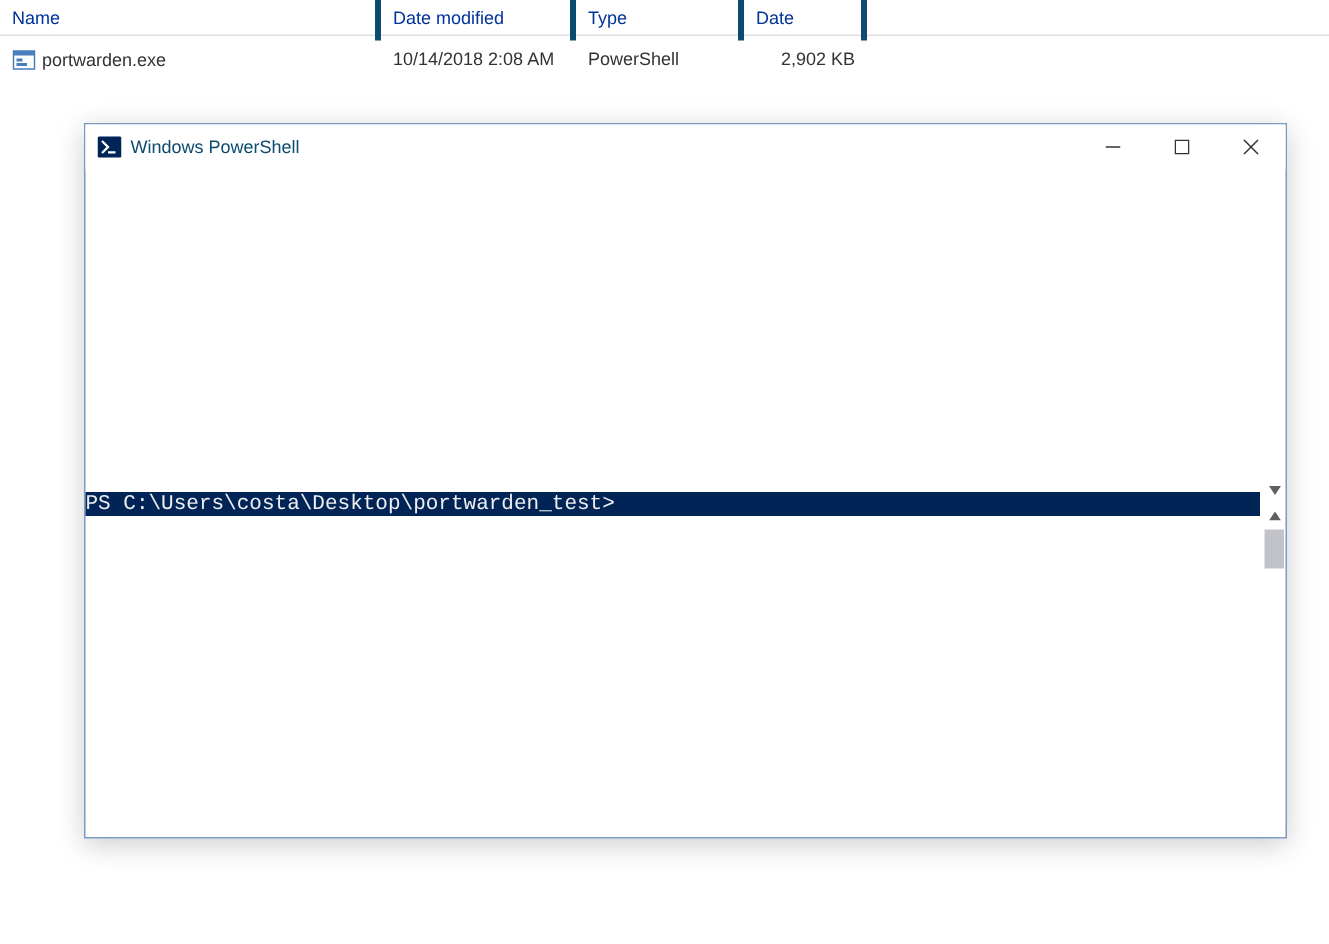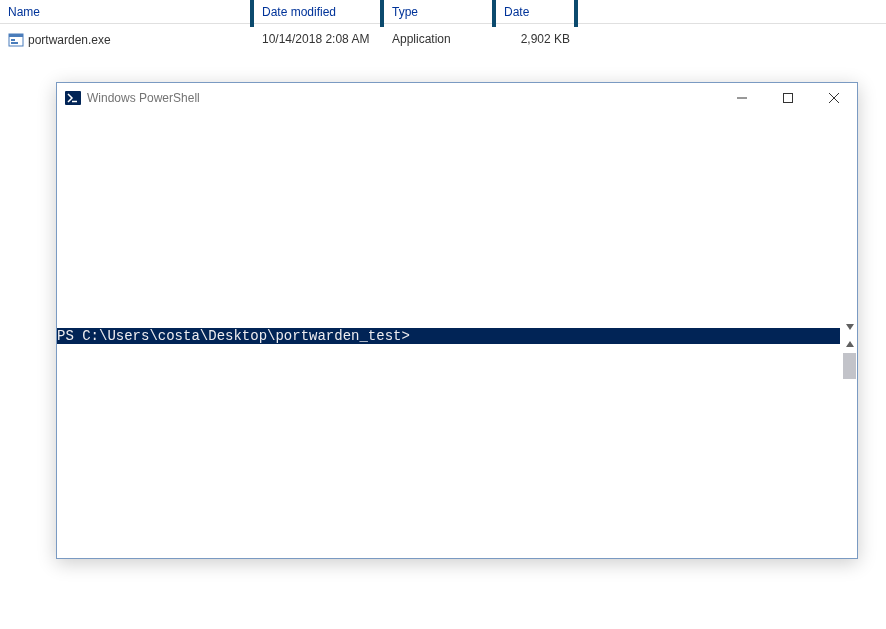--- a/index.html
+++ b/index.html
@@ -77,21 +77,21 @@
       align-items: center;
       padding-left: 8px;
     }
     .ps-icon {
       width: 16px;
       height: 16px;
       margin-right: 6px;
       display: inline-flex;
     }
     .ps-title {
-      color: #737373;
+      color: #0c4a6e;
       font-size: 12px;
       flex: 1;
     }
     .ps-controls {
       display: flex;
       height: 100%;
     }
     .ps-btn {
       width: 46px;
       height: 100%;
@@ -162,21 +162,21 @@
         <svg viewBox="0 0 16 16">
           <rect x="1" y="2" width="14" height="12" fill="#fff" stroke="#4a7dbb" stroke-width="1"></rect>
           <rect x="1" y="2" width="14" height="3" fill="#4a7dbb"></rect>
           <rect x="3" y="7" width="4" height="2" fill="#4a7dbb"></rect>
           <rect x="3" y="10" width="7" height="2" fill="#4a7dbb"></rect>
         </svg>
       </span>
       <span>portwarden.exe</span>
     </div>
     <div class="cell cell-date">10/14/2018 2:08 AM</div>
-    <div class="cell cell-type">Application</div>
+    <div class="cell cell-type">PowerShell</div>
     <div class="cell cell-size">2,902 KB</div>
   </div>
 </div>
 
 <div class="ps-window">
   <div class="ps-titlebar">
     <span class="ps-icon">
       <svg viewBox="0 0 16 16">
         <rect x="0" y="1" width="16" height="14" rx="1" fill="#012456"></rect>
         <path d="M3 4 L7 8 L3 12" stroke="#fff" stroke-width="1.5" fill="none"></path>

